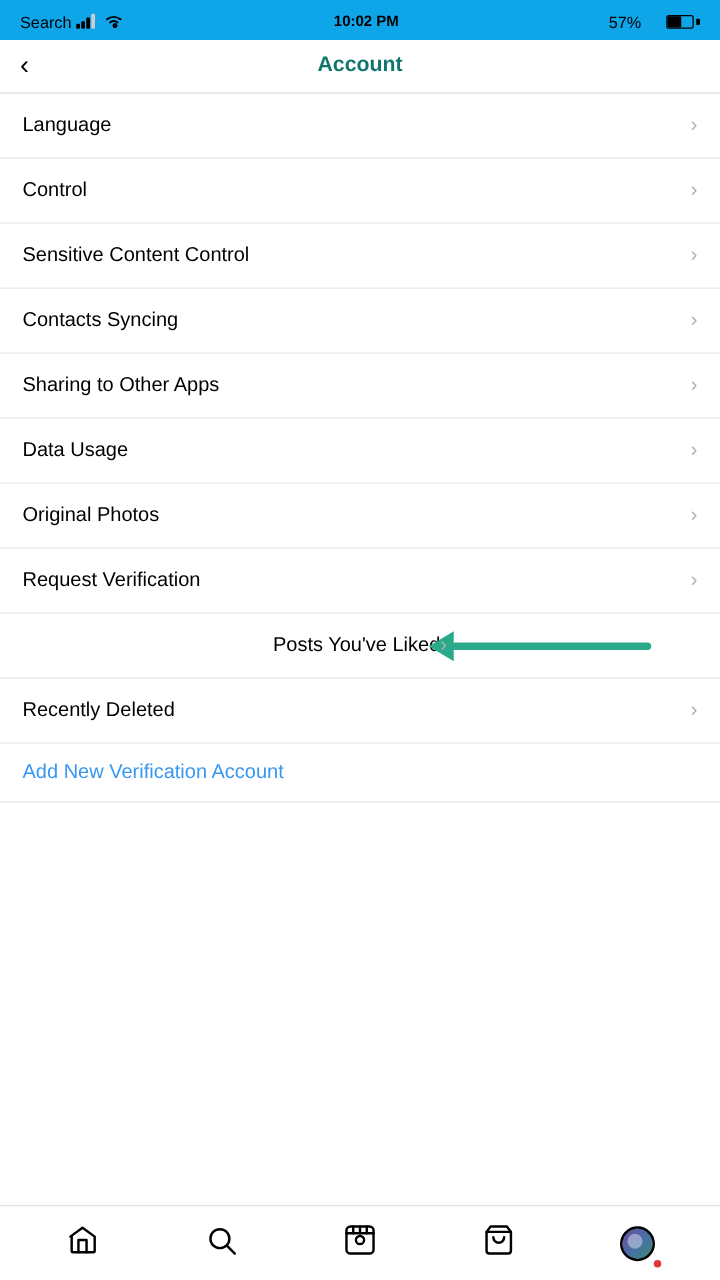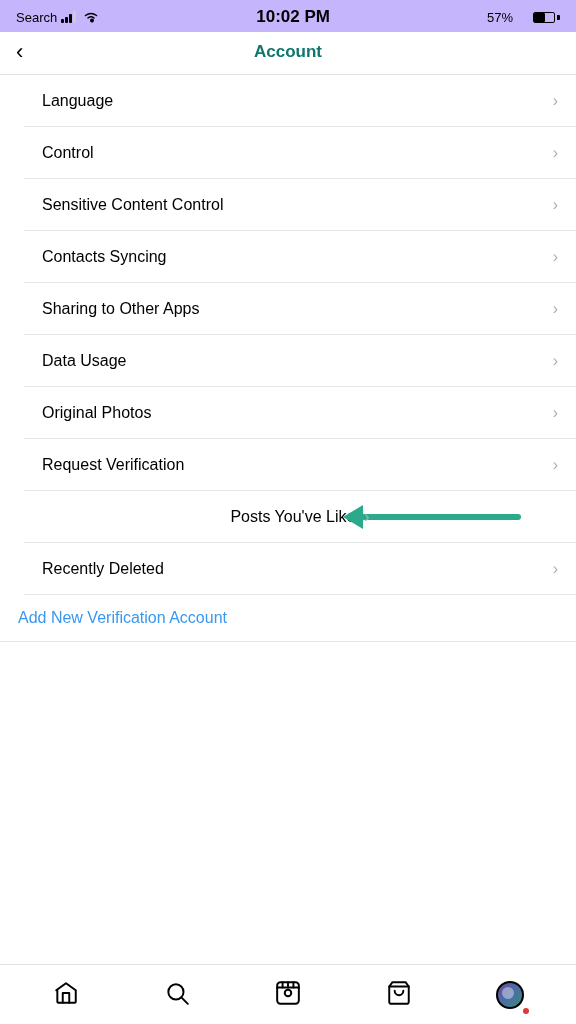--- a/index.html
+++ b/index.html
@@ -12,31 +12,31 @@
       color: #000;
     }
 
     
     .status-bar {
       display: flex;
       justify-content: space-between;
       align-items: center;
       padding: 6px 16px 4px 16px;
       height: 32px;
-      background: #c4b5fd;
+      background: #0ea5e9;
     }
     .status-left {
       display: flex;
       align-items: center;
       gap: 4px;
       font-size: 13px;
       font-weight: 500;
     }
     .status-center {
-      font-size: 17px;
+      font-size: 12px;
       font-weight: 600;
     }
     .status-right {
       display: flex;
       align-items: center;
       gap: 20px;
       font-size: 13px;
       font-weight: 500;
     }
     .battery-icon {
@@ -96,21 +96,20 @@
       background: #fff;
     }
     .menu-item {
       display: flex;
       align-items: center;
       justify-content: space-between;
       padding: 0 18px;
       height: 52px;
       border-bottom: 0.5px solid #e8e8e8;
       cursor: pointer;
-      margin-left: 24px;
     }
     .menu-item-label {
       font-size: 16px;
       color: #000;
     }
     .chevron {
       color: #b0b0b0;
       font-size: 16px;
     }
 

